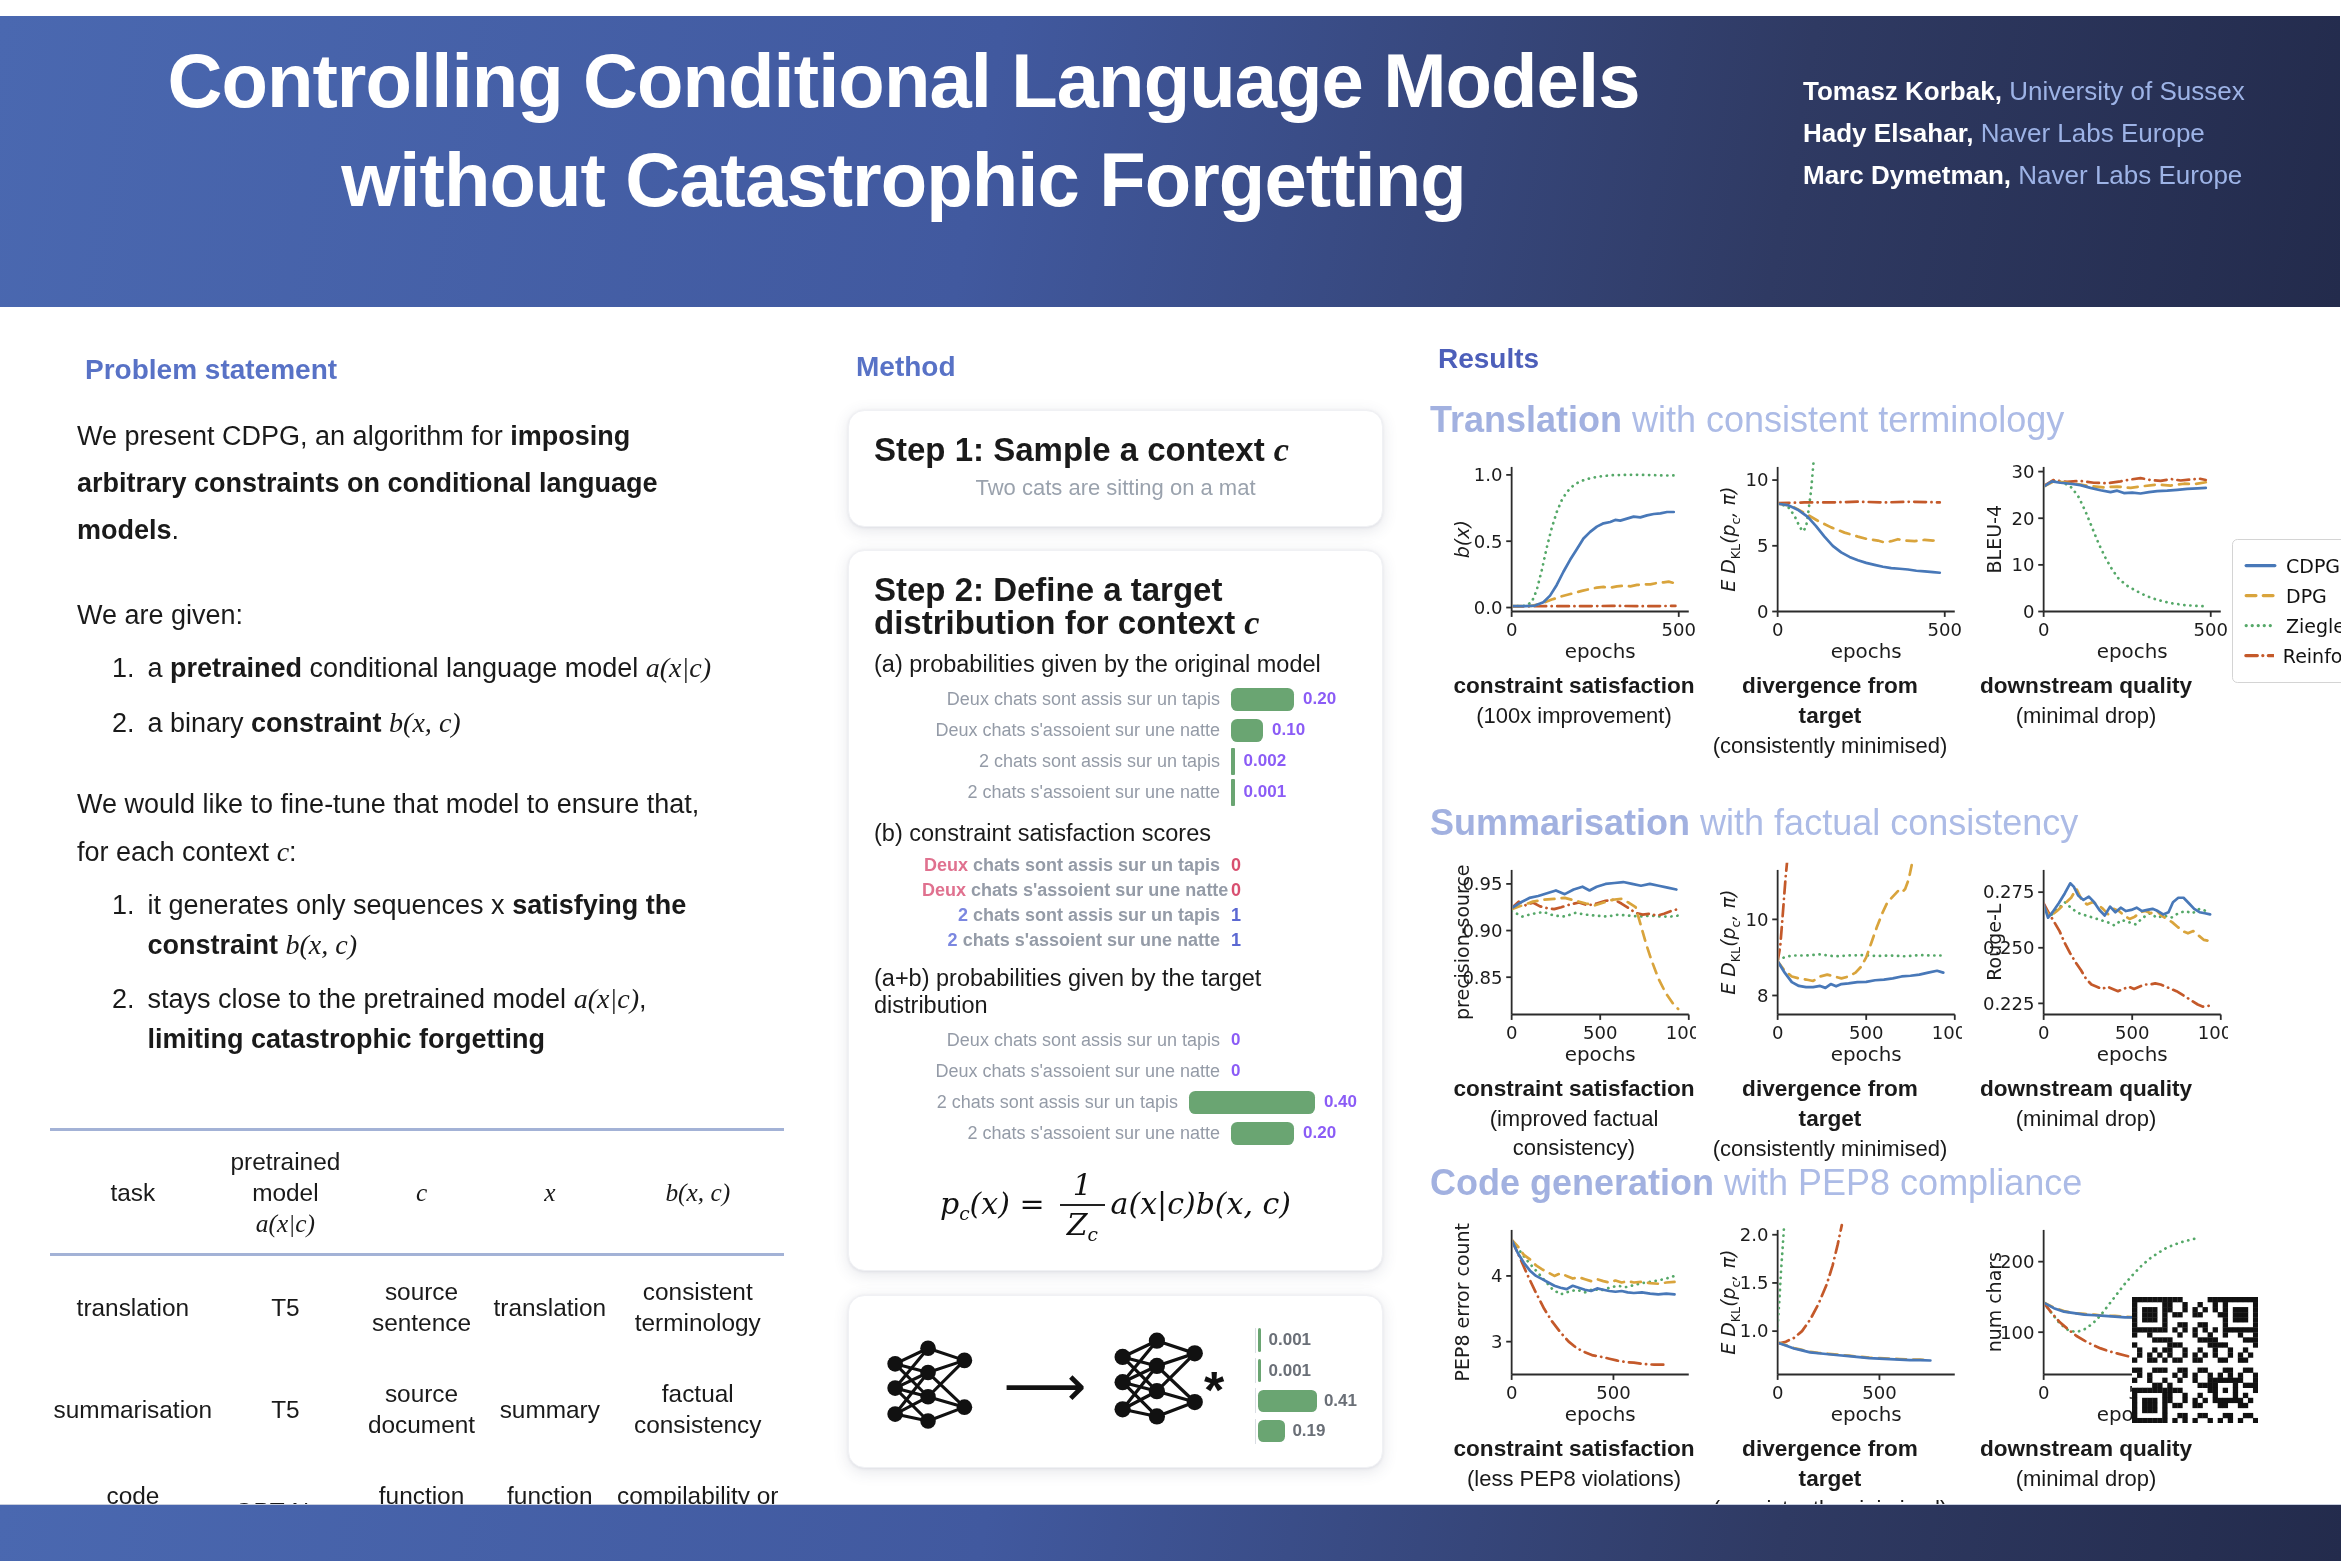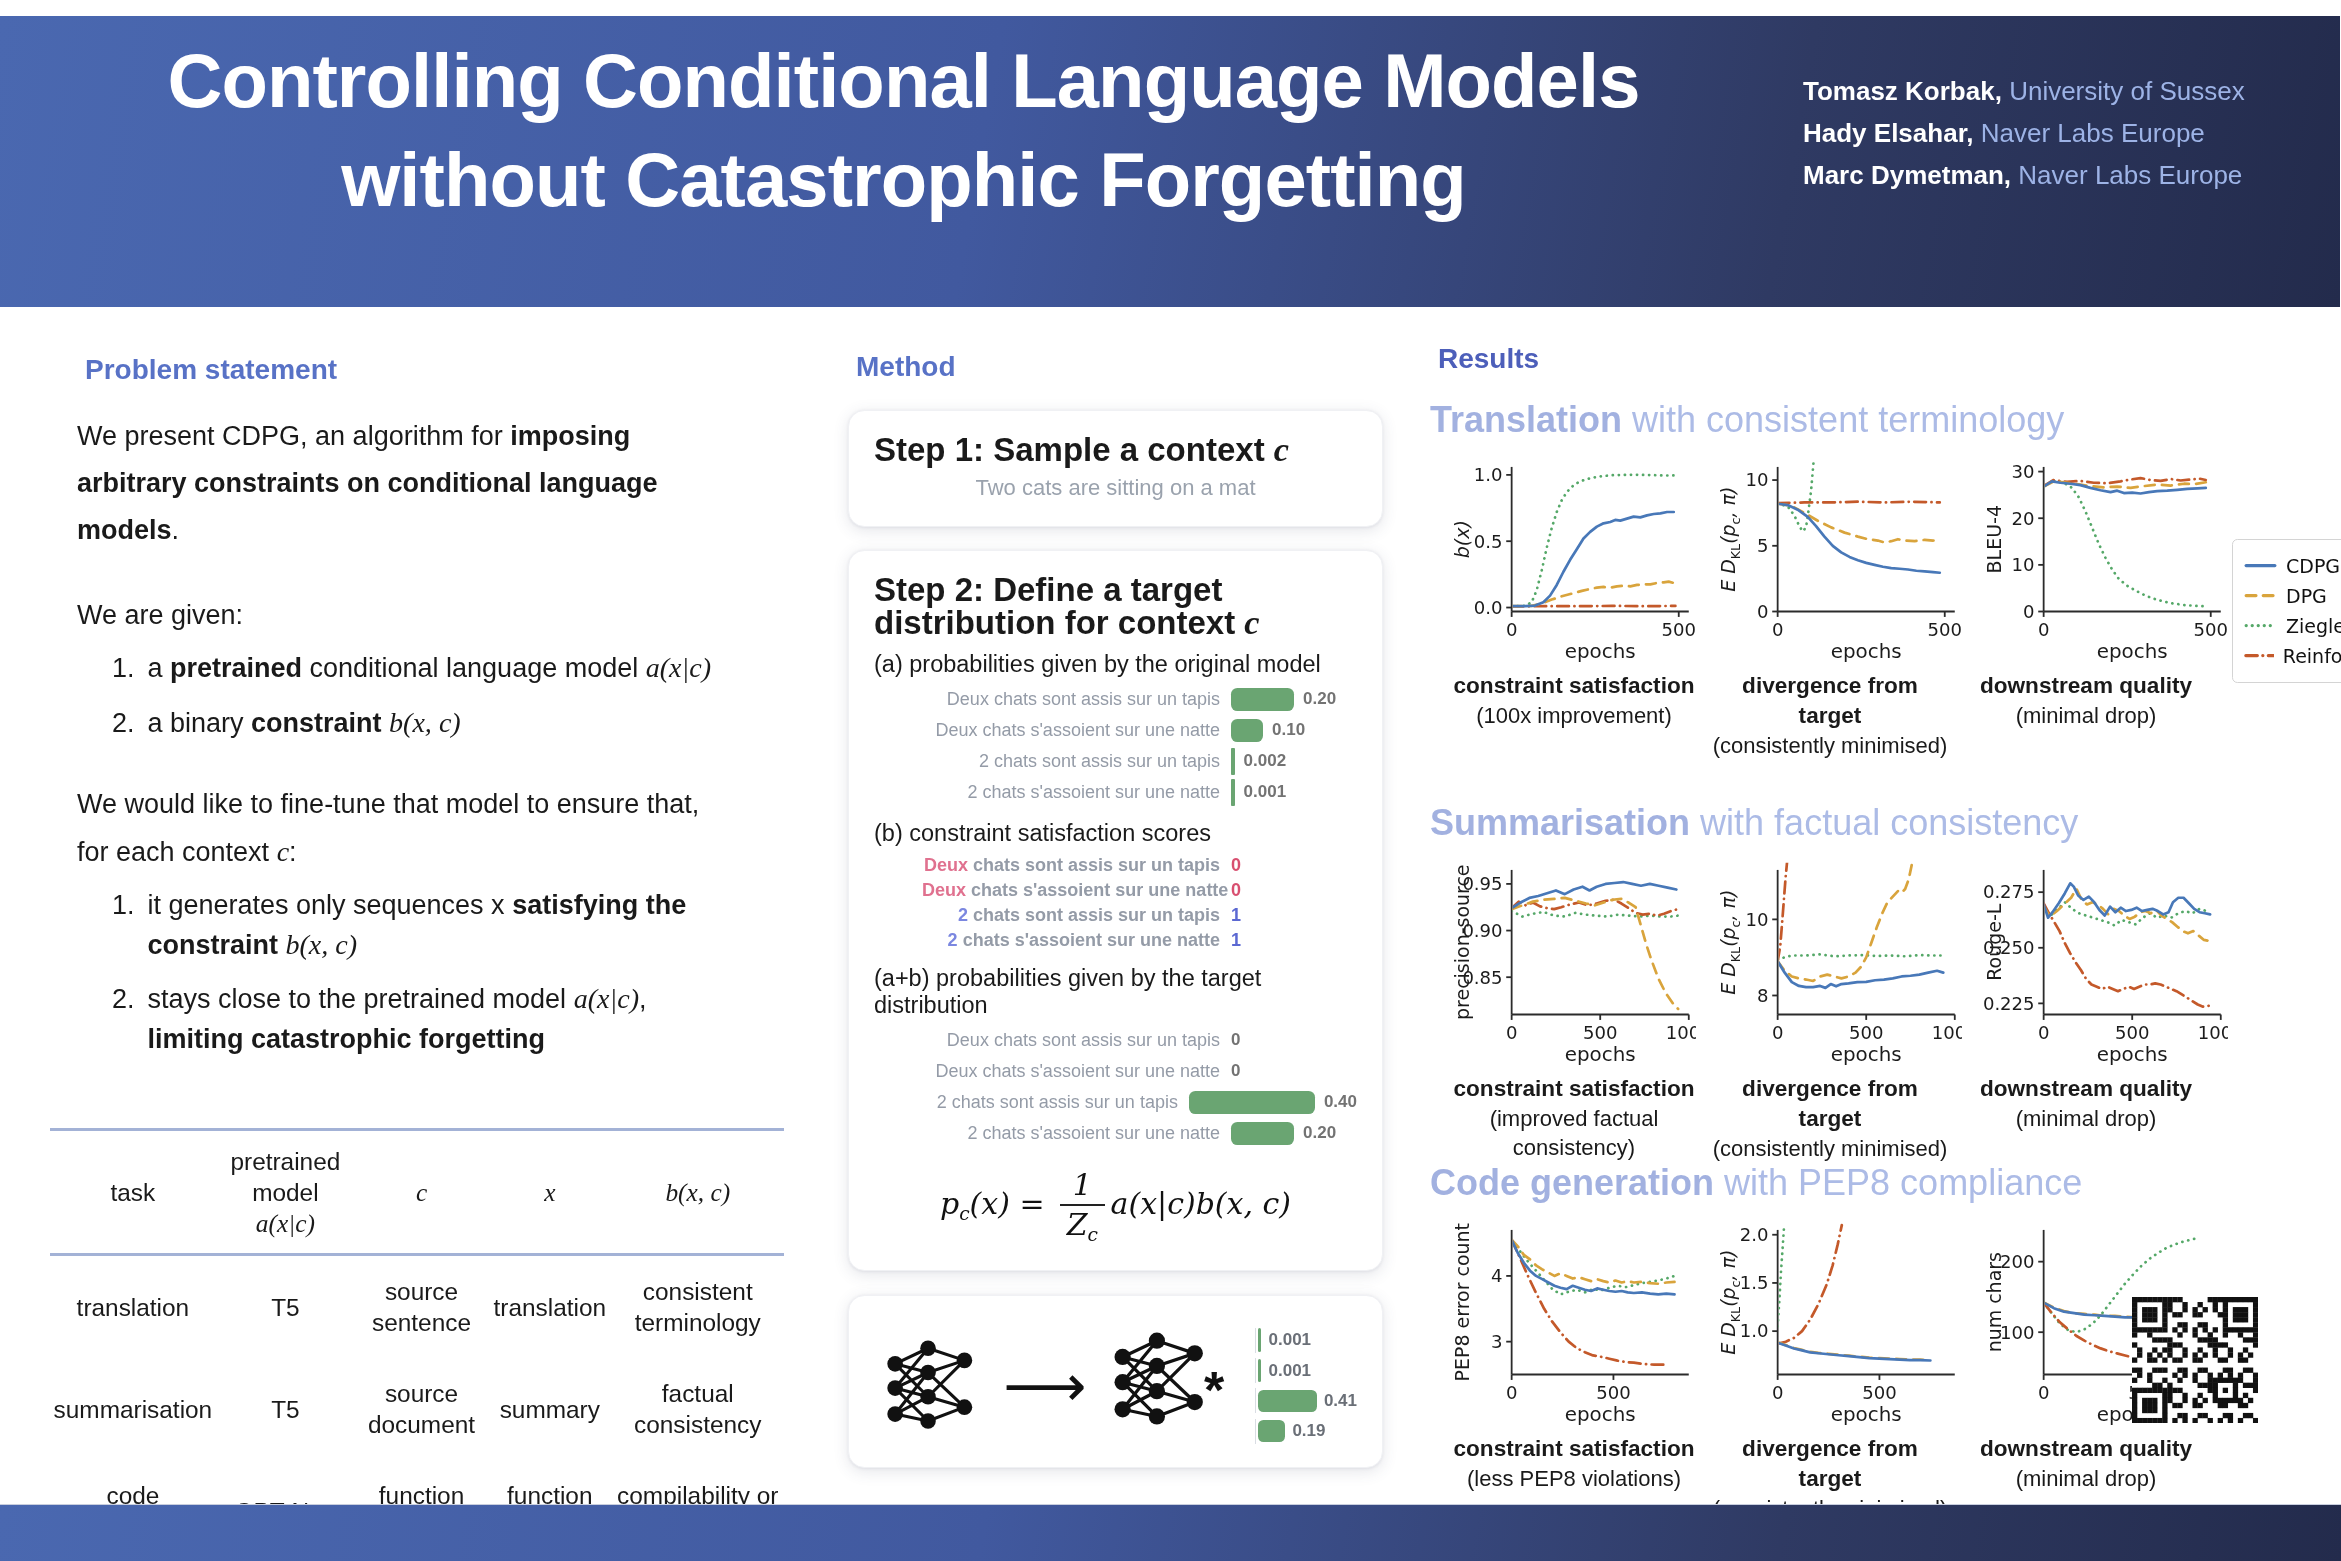--- a/index.html
+++ b/index.html
@@ -54,21 +54,21 @@
   }
   .step-title{font-size:33px;font-weight:700;line-height:33px;margin:3.6px 0 9px 0;}
   .sample{font-size:22px;color:#9aa2ad;text-align:center;margin:5.4px 0 7.2px 0;}
   .sub-label{font-size:23.5px;margin:12.6px 0 5.4px 0;}
   .bar-row{display:flex;align-items:center;height:31px;margin-left:48px;}
   .bar-row.score{height:25px;}
   .bar-label{width:298px;text-align:right;padding-right:11px;font-size:18px;color:var(--graylab);white-space:nowrap;}
   .bar-zone{flex:1;display:flex;align-items:center;gap:9px;}
   .bar{height:23.5px;background:var(--green);border-radius:6.3px;flex:0 0 auto;}
   .bar.thin{width:3.6px;height:27px;border-radius:0.9px;}
-  .bar-value{font-size:17px;font-weight:700;color:#737373;}
+  .bar-value{font-size:17px;font-weight:700;color:#8b5cf6;}
   .pfx-pink{color:var(--pink);}
   .pfx-blue{color:var(--bluenum);}
   .score{font-size:18px;font-weight:700;}
   .score-red{color:var(--redscore);}
   .score-blue{color:var(--bluescore);}
   .formula{
     text-align:center;font-family:"DejaVu Serif","Liberation Serif",serif;font-style:italic;
     font-size:30px;margin:18px 0 7.2px 0;color:#111;
   }
   .frac{display:inline-block;vertical-align:middle;text-align:center;margin:0 5.4px;}

